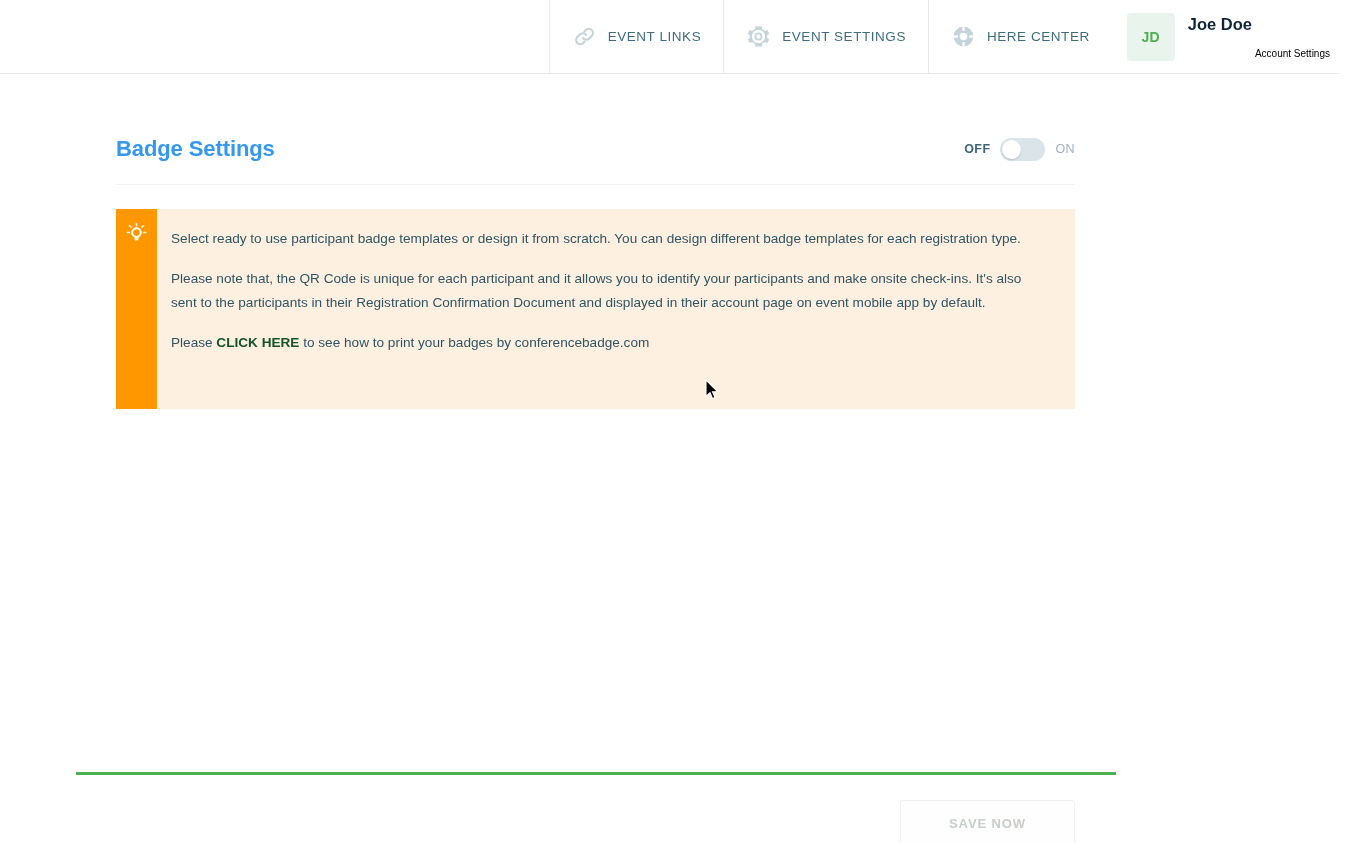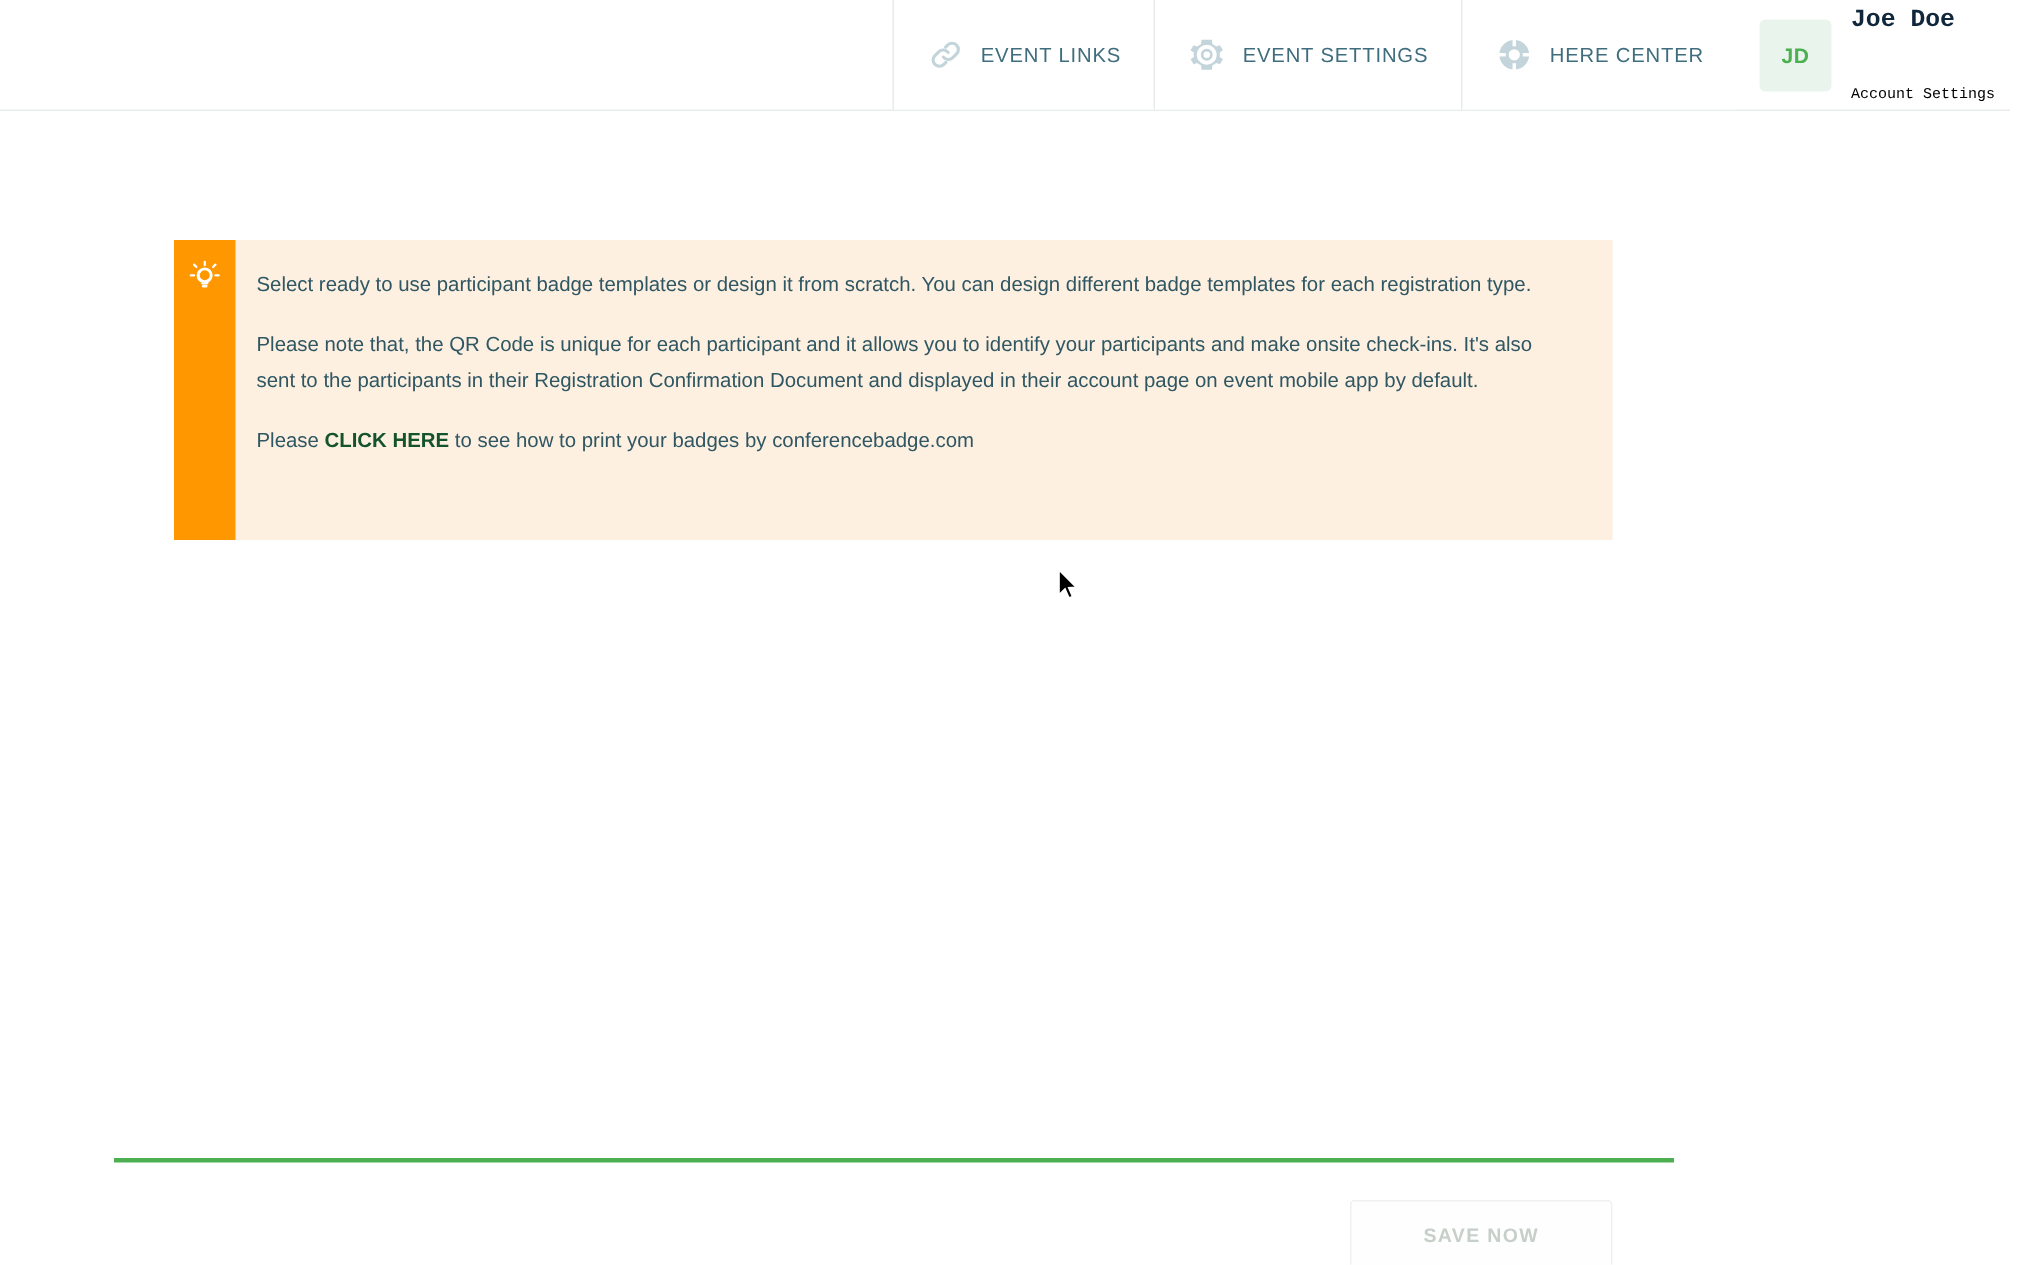--- a/index.html
+++ b/index.html
@@ -72,21 +72,21 @@
     border-radius: 4px;
     display: flex;
     align-items: center;
     justify-content: center;
     color: #4caf50;
     font-size: 14px;
     font-weight: 600;
     letter-spacing: 0.4px;
   }
 
-  .account-text { display: flex; flex-direction: column; gap: 3px; font-family: Liberation Mono, monospace; }
+  .account-text { display: flex; flex-direction: row; gap: 3px; }
   .account-name {
     font-size: 16.5px;
     font-weight: bold;
     color: #10263b;
     line-height: 1.1;
   }
   .account-sub {
     font-size: 10px;
     color: #000000;
     line-height: 1.1;
@@ -275,20 +275,31 @@
       <div class="account-sub">Account Settings</div>
     </div>
   </div>
 
 </div>
 
 <div class="content">
 
   <div class="panel">
 
+    <div class="panel-head">
+      <div class="page-title">Badge Settings</div>
+
+      <div class="toggle-wrap">
+        <span class="toggle-off-label">OFF</span>
+        <div class="toggle-switch">
+          <div class="toggle-knob"></div>
+        </div>
+        <span class="toggle-on-label">ON</span>
+      </div>
+    </div>
 
     <div class="infobox">
       <div class="infobox-icon-col">
         <span class="bulb-icon">
           <svg viewBox="0 0 24 24" fill="none" stroke="#ffffff" stroke-width="1.6" stroke-linecap="round">
             <path d="M12 15.6a4.6 4.6 0 1 0-2.7-8.3A4.6 4.6 0 0 0 9.3 15" fill="none"></path>
             <circle cx="12" cy="11" r="4.3" fill="none"></circle>
             <path d="M10.2 16.6h3.6M10.8 18.6h2.4"></path>
             <path d="M12 1.6v2.3M4.6 11H2.3M21.7 11h-2.3M6.2 5.2 4.6 3.6M17.8 5.2l1.6-1.6"></path>
           </svg>

